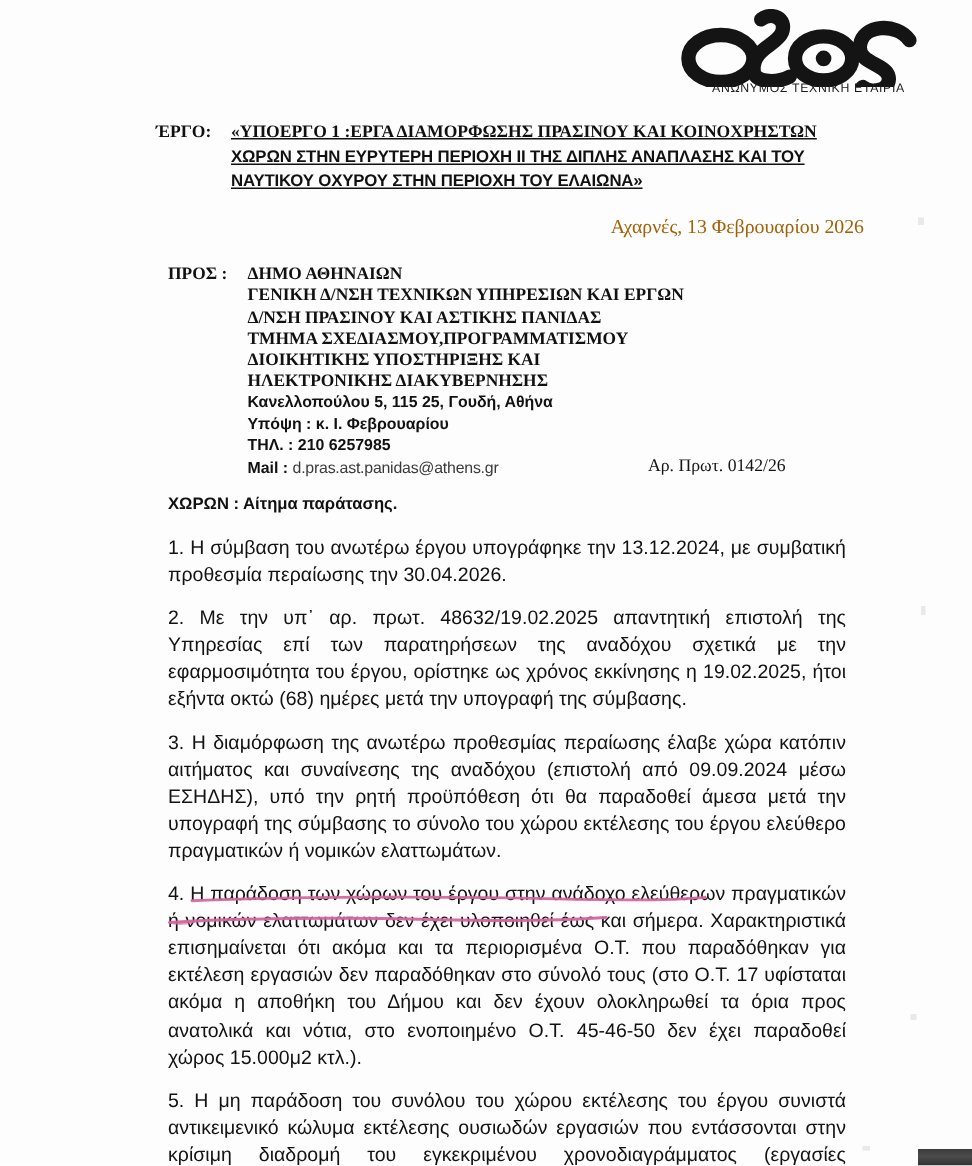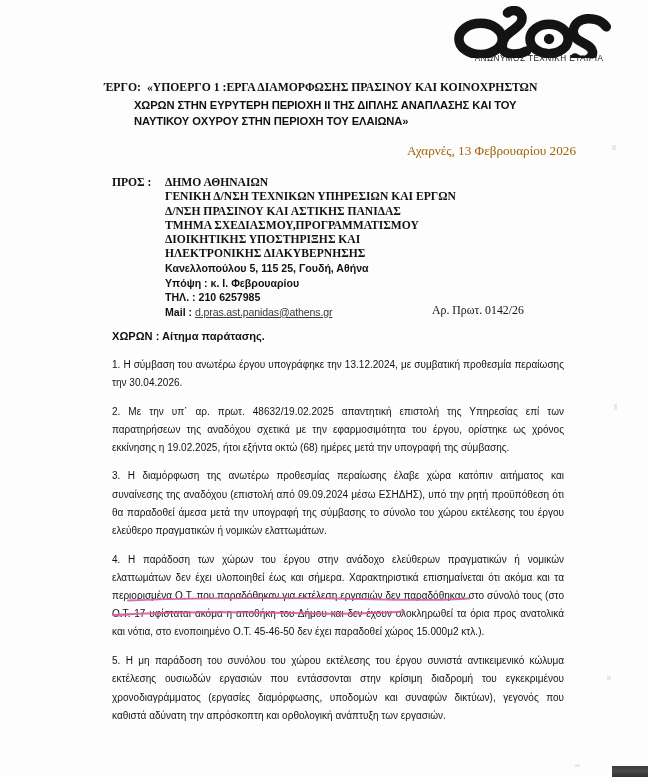--- a/index.html
+++ b/index.html
@@ -57,21 +57,22 @@
     line-height: 16.6px;
     color: #111;
   }
   .project-label {
     float: left;
     margin-right: 6px;
     font-family: "Liberation Serif", serif;
     font-weight: bold;
   }
   .project-lines {
-    margin-left: 30px;
+    margin-left: 50px;
+    text-decoration: underline;
   }
   .project-lines div { white-space: nowrap; }
   .proj-l2, .proj-l3 {
     font-family: "Liberation Sans", sans-serif;
     font-weight: bold;
     font-size: 11.2px;
     letter-spacing: -0.1px;
   }
 
   
@@ -116,21 +117,20 @@
     left: 165px;
     font-family: "Liberation Sans", sans-serif;
     font-size: 10.6px;
     line-height: 14.6px;
     font-weight: bold;
     color: #111;
   }
   .contact div { white-space: nowrap; }
   .mail-addr {
     font-weight: normal;
-    text-decoration: underline;
     color: #3a3a3a;
     letter-spacing: -0.15px;
   }
 
   .protocol {
     position: absolute;
     top: 275px;
     left: 432px;
     font-family: "Liberation Serif", serif;
     font-size: 11.8px;
@@ -153,21 +153,21 @@
 
   
   .body-wrap {
     position: absolute;
     top: 356px;
     left: 112px;
     width: 452px;
   }
   .para {
     font-family: "Liberation Sans", sans-serif;
-    font-size: 10px;
+    font-size: 13px;
     line-height: 18.1px;
     text-align: justify;
     color: #121212;
     margin: 0 0 11px 0;
     letter-spacing: 0.02px;
   }
   .para:last-child { margin-bottom: 0; }
   .p1 { margin-bottom: 11px; }
   .p2 { margin-bottom: 10px; }
   .p3 { margin-bottom: 11px; }

